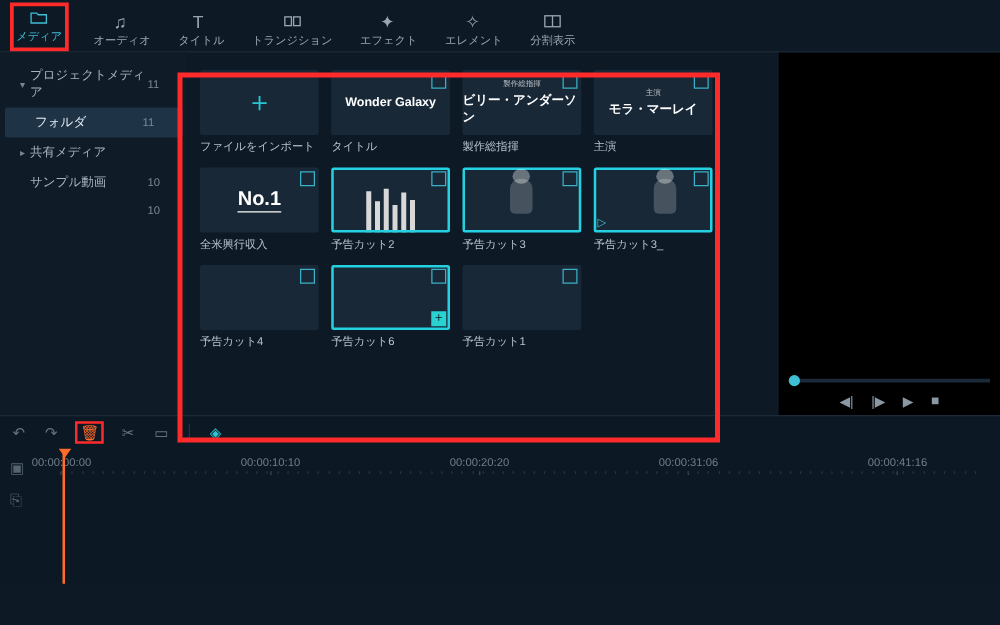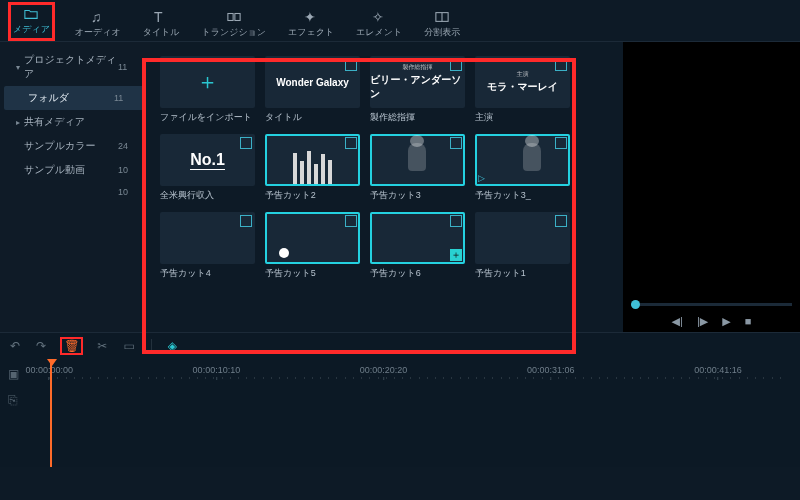--- a/index.html
+++ b/index.html
@@ -132,25 +132,20 @@
       <span class="lbl">フォルダ</span>
       <span class="cnt">11</span>
     </div>
     <div class="side-row">
       <span class="chev">▸</span>
       <span class="lbl">共有メディア</span>
       <span class="cnt"></span>
     </div>
     <div class="side-row">
       <span class="chev"></span>
-      <span class="lbl">サンプルカラー</span>
-      <span class="cnt">24</span>
-    </div>
-    <div class="side-row">
-      <span class="chev"></span>
       <span class="lbl">サンプル動画</span>
       <span class="cnt">10</span>
     </div>
     <div class="side-row">
       <span class="chev"></span>
       <span class="cnt">10</span>
     </div>
   </div>
 
   <div class="media-wrap">
@@ -226,27 +221,20 @@
               <span class="play">▷</span>
             </div>
           <span class="lbl">予告カット3_</span>
         </div>
 
         <div class="thumb">
           <div class="img mars3">
               <div class="corner"></div>
             </div>
           <span class="lbl">予告カット4</span>
-        </div>
-        <div class="thumb">
-          <div class="img city sel">
-              <div class="dot"></div>
-              <div class="corner"></div>
-            </div>
-          <span class="lbl">予告カット5</span>
         </div>
         <div class="thumb">
           <div class="img mars4 sel">
               <div class="corner"></div>
               <span class="plus">＋</span>
             </div>
           <span class="lbl">予告カット6</span>
         </div>
         <div class="thumb">
           <div class="img mars2">

